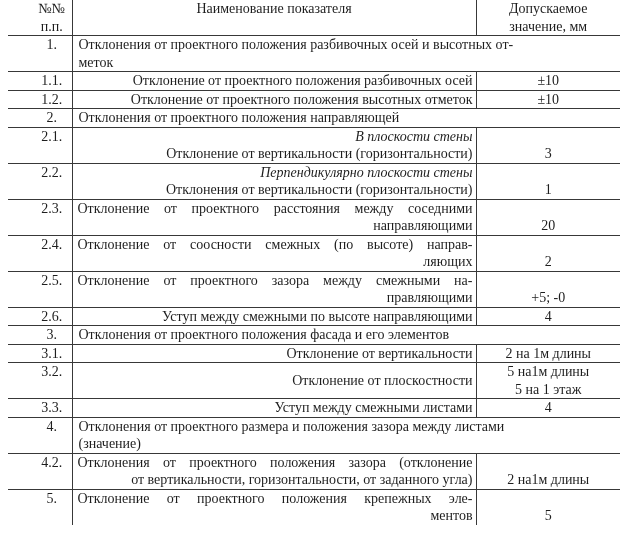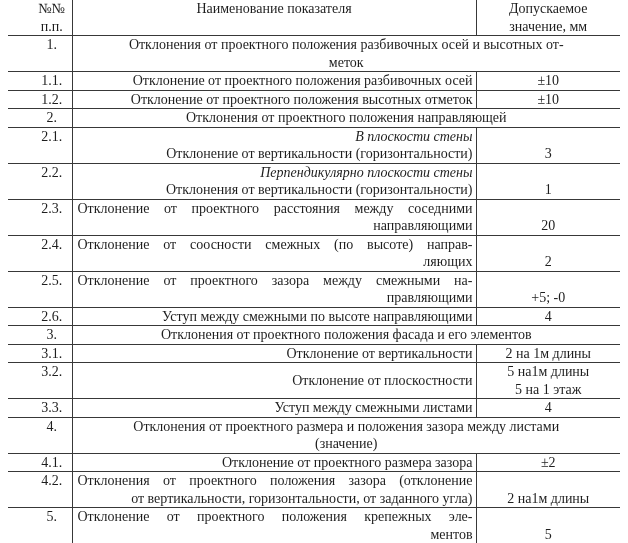--- a/index.html
+++ b/index.html
@@ -50,21 +50,21 @@
   }
   td.c-name.section {
     border-right: none;
     padding: 0 6px;
   }
   td.c-value { text-align: center; }
   td.v-bottom { vertical-align: bottom; }
   td.v-top    { vertical-align: top; }
 
   .line-left   { text-align: right; }
-  .line-center { text-align: center; }
+  .line-center { }
   .line-italic-center { text-align: right; font-style: italic; }
   .line-justify { text-align: justify; text-align-last: justify; }
 </style>
 </head>
 <body>
 
 <table class="doc-table">
   <colgroup>
     <col class="col-num">
     <col class="col-name">
@@ -205,29 +205,20 @@
         </td>
       </tr>
       <tr>
         <td class="c-num">4.</td>
         <td class="c-name section" colspan="2">
           <div class="line-center">Отклонения от проектного размера и положения зазора между листами</div>
           <div class="line-center">(значение)</div>
         </td>
       </tr>
       <tr>
-        <td class="c-num">4.1.</td>
-        <td class="c-name">
-          <div class="line-left">Отклонение от проектного размера зазора</div>
-        </td>
-        <td class="c-value v-middle">
-          <div>±2</div>
-        </td>
-      </tr>
-      <tr>
         <td class="c-num">4.2.</td>
         <td class="c-name">
           <div class="line-justify">Отклонения от проектного положения зазора (отклонение</div>
           <div class="line-left">от вертикальности, горизонтальности, от заданного угла)</div>
         </td>
         <td class="c-value v-bottom">
           <div>2 на1м длины</div>
         </td>
       </tr>
       <tr>

